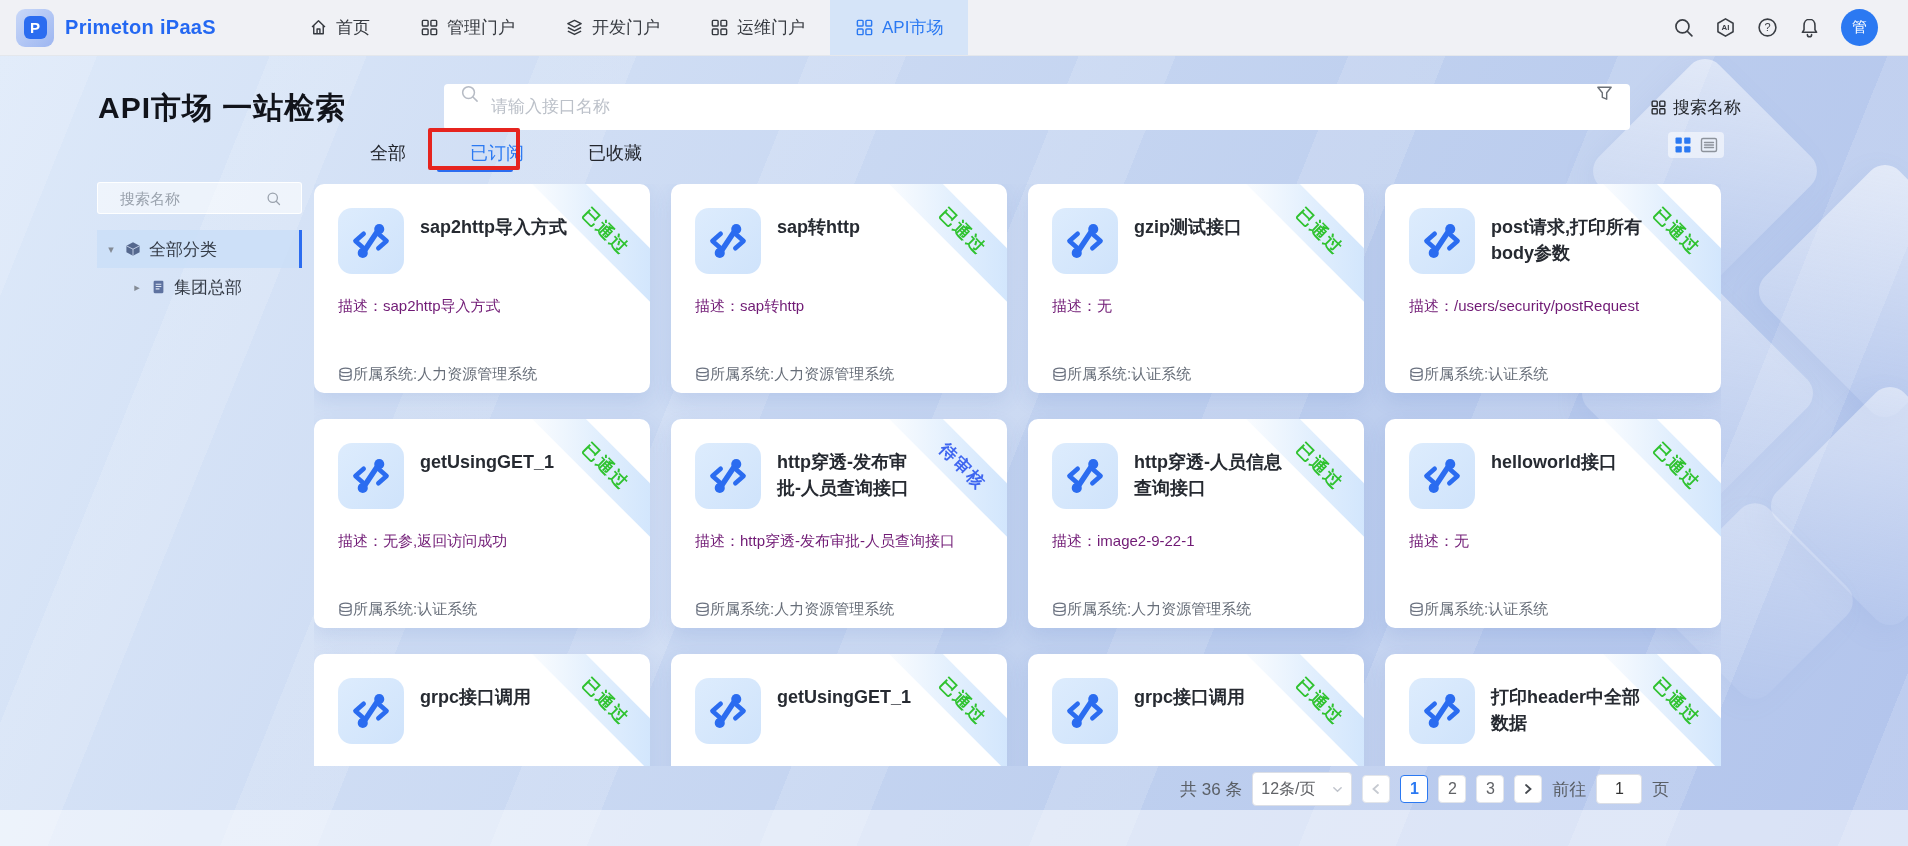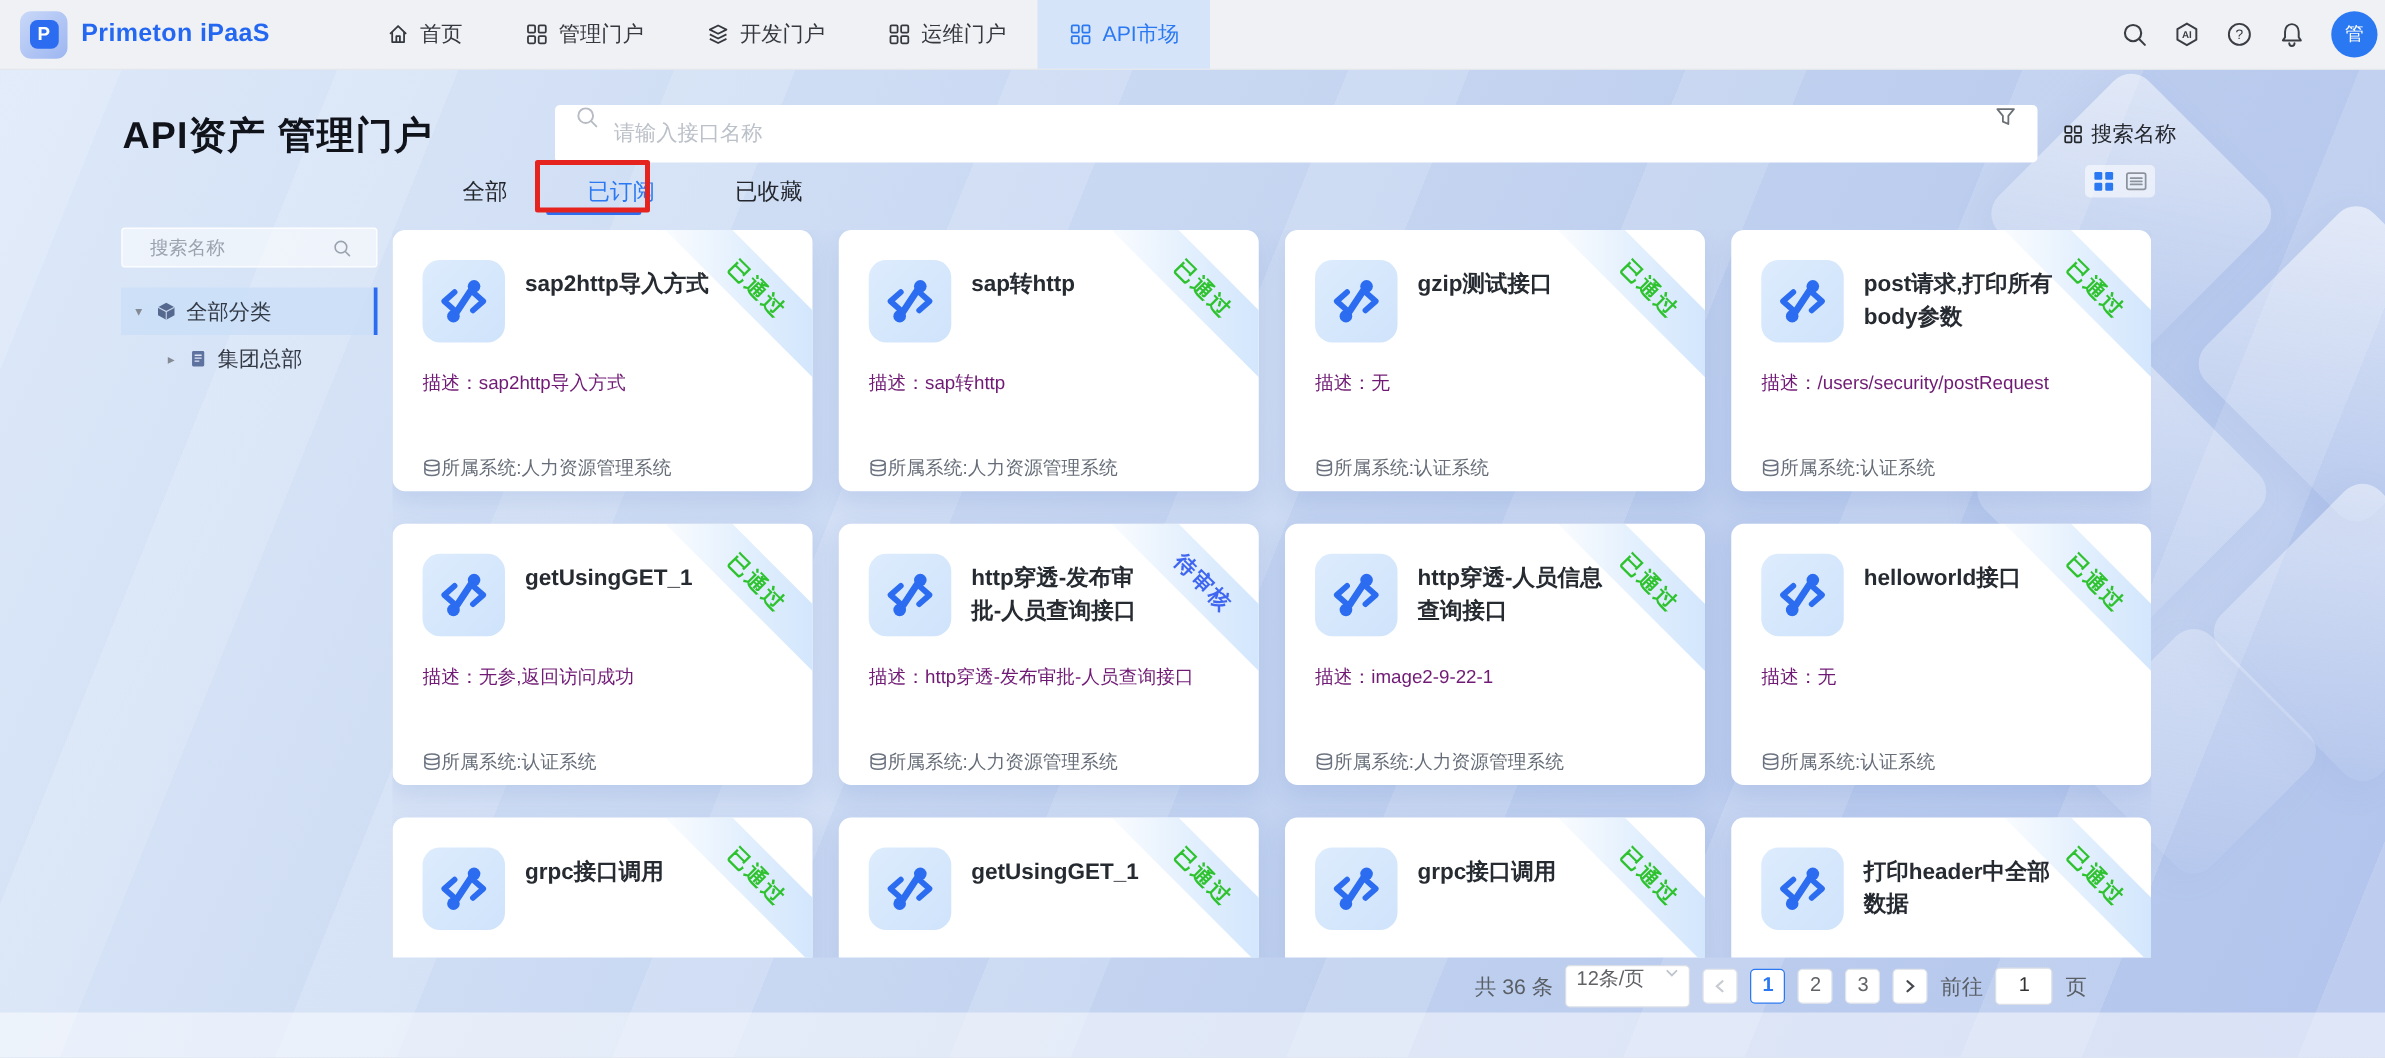--- a/index.html
+++ b/index.html
@@ -28,21 +28,21 @@
     display:flex; align-items:center; justify-content:center;
   }
   .logo-text { font-size:20px; font-weight:bold; color:#2468f2; letter-spacing:.3px; }
   .nav { display:flex; height:100%; margin-left:16px; }
   .nav-item {
     display:flex; align-items:center; gap:8px; padding:0 25px;
     font-size:17px; color:#35393f; cursor:pointer; white-space:nowrap;
   }
   .nav-item svg { width:19px; height:19px; }
   .nav-item.active { background:#d5e4f8; color:#2b79f2; }
-  .top-actions { margin-left:auto; display:flex; align-items:center; gap:21px; padding-right:6px; color:#3a3e44; }
+  .top-actions { margin-left:auto; display:flex; align-items:center; gap:21px; padding-right:30px; color:#3a3e44; }
   .top-actions svg { width:21px; height:21px; cursor:pointer; }
   .avatar {
     width:37px; height:37px; border-radius:50%; background:#2b79f2; color:#fff;
     font-size:15px; display:flex; align-items:center; justify-content:center; cursor:pointer;
   }
   
   .page {
     position:relative; z-index:1; width:1908px; height:790px; overflow:hidden;
     background:linear-gradient(115deg,#dde9f9 0%,#cfddf4 28%,#bfd0ef 62%,#b2c4ec 100%);
   }
@@ -140,21 +140,21 @@
     display:flex; align-items:center; justify-content:center;
   }
   .ribbon-text { font-size:17px; font-weight:bold; letter-spacing:2px; }
   
   .pagination {
     position:absolute; left:1180px; top:716px; z-index:2;
     display:flex; align-items:center; gap:10px; font-size:17px; color:#5a5f66;
   }
   .pg-select {
     width:100px; height:34px; background:#fff; border:1px solid #dcdfe6; border-radius:4px;
-    display:flex; justify-content:center; gap:17px;
+    display:flex; align-items:center; justify-content:center; gap:17px;
     font-size:16px; color:#606266; cursor:pointer;
   }
   .pg-btn {
     min-width:28px; height:28px; padding:0 4px; background:#fff; border:1px solid #e2e5ea; border-radius:4px;
     display:flex; align-items:center; justify-content:center; font-size:16px; color:#606266; cursor:pointer;
   }
   .pg-btn.disabled svg { stroke:#c6cad1; }
   .pg-btn.current { border-color:#2b79f2; color:#2b79f2; font-weight:bold; }
   .pg-goto-input {
     width:46px; height:30px; border:1px solid #dcdfe6; border-radius:4px; background:#fff;
@@ -239,21 +239,21 @@
 </div>
 
 <div class="page">
 
   <div class="cube" style="left:1620px;top:30px;width:170px;height:170px;opacity:.55"></div>
   <div class="cube" style="left:1790px;top:140px;width:190px;height:190px;opacity:.6"></div>
   <div class="cube" style="left:1610px;top:250px;width:175px;height:175px;opacity:.45"></div>
   <div class="cube" style="left:1800px;top:360px;width:180px;height:180px;opacity:.5"></div>
   <div class="cube" style="left:1680px;top:470px;width:150px;height:150px;opacity:.3"></div>
 
-  <div class="page-title">API资产 管理门户</div>
+  <div class="page-title">API市场 一站检索</div>
 
   <div class="search-wrap">
     <svg width="19" height="19" viewBox="0 0 20 20" fill="none" stroke="#b6bbc4" stroke-width="1.6" stroke-linecap="round">
         <circle cx="9" cy="9" r="6.2"></circle>
         <path d="M13.6 13.6 L18 18"></path>
       </svg>
     <input class="main-search" placeholder="请输入接口名称" style="">
     <svg width="19" height="19" viewBox="0 0 20 20" fill="none" stroke="#6b7076" stroke-width="1.5" stroke-linejoin="round">
         <path d="M3 3.5 H17 L12.3 9.2 V16 L7.7 14 V9.2 Z"></path>
       </svg>

